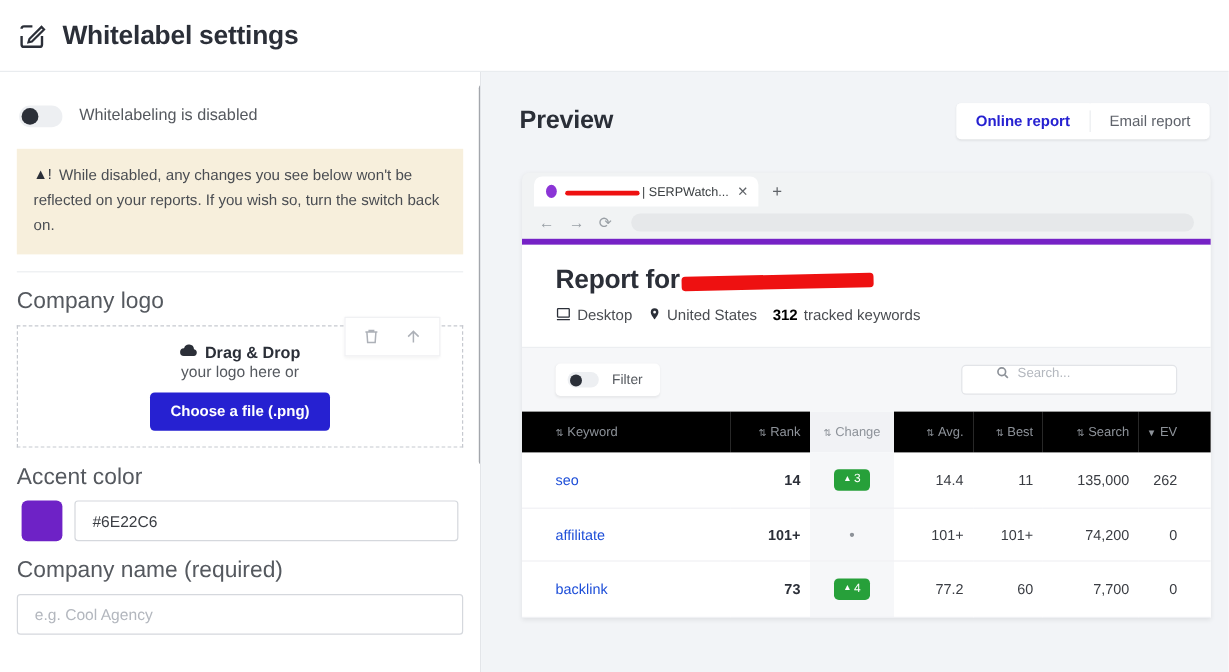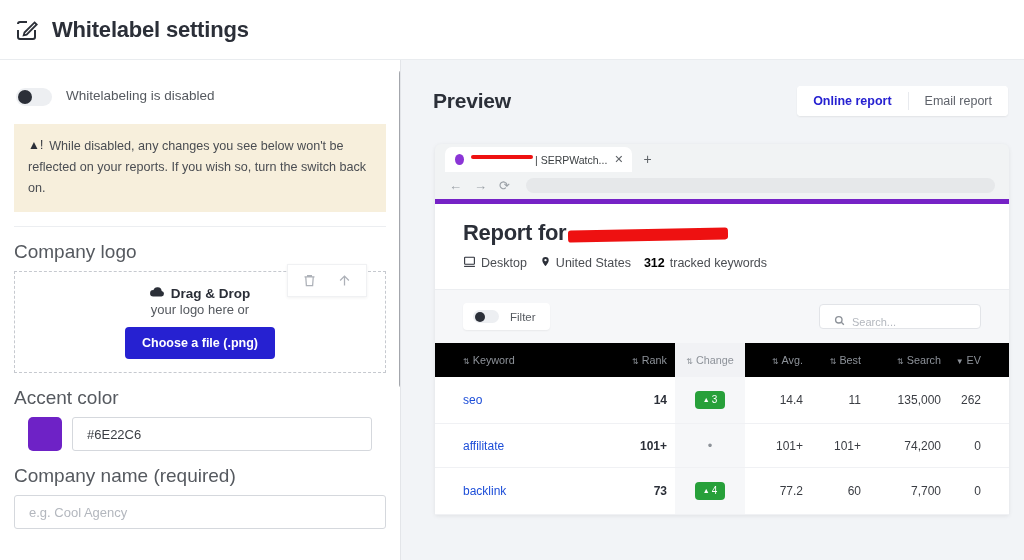--- a/index.html
+++ b/index.html
@@ -128,21 +128,21 @@
     right: 18px; top: -8px;
     background: #ffffff;
     border: 1px solid #f0f1f3;
     box-shadow: 0 1px 3px rgba(0,0,0,.06);
     display: flex;
     gap: 20px;
     padding: 8px 14px;
   }
   .logo-actions .ic { color: #adb1b8; width: 15px; height: 15px; display:block; }
 
-  .accent-row { display: flex; align-items: center; gap: 10px; margin: 0 16px; }
+  .accent-row { display: flex; align-items: center; gap: 10px; margin: 0 6px; }
   .swatch {
     width: 34px; height: 34px; border-radius: 5px; flex: none;
   }
   .text-input {
     flex: 1;
     height: 34px;
     border: 1px solid #d5d8dd;
     border-radius: 3px;
     padding: 0 14px;
     font-size: 13px;
@@ -230,21 +230,21 @@
   #tabstrip { height: 28px; display: flex; align-items: flex-end; padding-left: 10px; }
   .tab {
     background: #ffffff;
     border-radius: 7px 7px 0 0;
     height: 25px;
     display: flex; align-items: center; gap: 7px;
     padding: 0 8px 0 10px;
     min-width: 182px;
   }
   .tab .favicon { width: 9px; height: 11px; border-radius: 50%; background: #8b35d6; flex:none;}
-  .tab .tab-title { font-size: 10.5px; color: #3c4043; white-space: nowrap; display:flex; align-items:flex-start;}
+  .tab .tab-title { font-size: 10.5px; color: #3c4043; white-space: nowrap; display:flex; align-items:center;}
   .redact {
     display: inline-block;
     width: 62px; height: 4px;
     background: #ee1111;
     border-radius: 2px;
     margin-right: 2px;
     transform: translateY(1px);
   }
   .tab .tab-close { font-size: 11px; color: #5f6368; margin-left: auto; cursor: pointer; }
   .newtab { font-size: 14px; color: #5f6368; margin-left: 12px; margin-bottom: 5px; cursor: pointer; }
@@ -288,26 +288,26 @@
     background: #fff; border-radius: 4px;
     box-shadow: 0 1px 2px rgba(0,0,0,.06);
     display: flex; align-items: center; gap: 11px;
     padding: 7px 14px 7px 10px;
     cursor: pointer;
   }
   .filter-pill .switch { width: 26px; height: 13px; margin: 0; }
   .filter-pill .switch .knob { width: 10px; height: 10px; left: 2px; top: 1.5px; }
   .filter-pill .fl { font-size: 11.5px; color: #55595f; }
   #search-box {
-    width: 162px; height: 25px;
+    width: 180px; height: 25px;
     background: #fff;
     border: 1px solid #e2e4e8;
     border-radius: 4px;
-    display: flex; align-items: flex-end; gap: 7px;
-    padding: 0 14px;
+    display: flex; align-items: flex-start; gap: 7px;
+    padding: 0 28px;
   }
   #search-box .sic { color: #8d9299; font-size: 11px; }
   #search-box input {
     border: none; outline: none; flex: 1;
     font-size: 11px; color: #3a3d43;
     font-family: "Liberation Sans", sans-serif;
     background: transparent;
   }
   #search-box input::placeholder { color: #b3b7be; }
 

